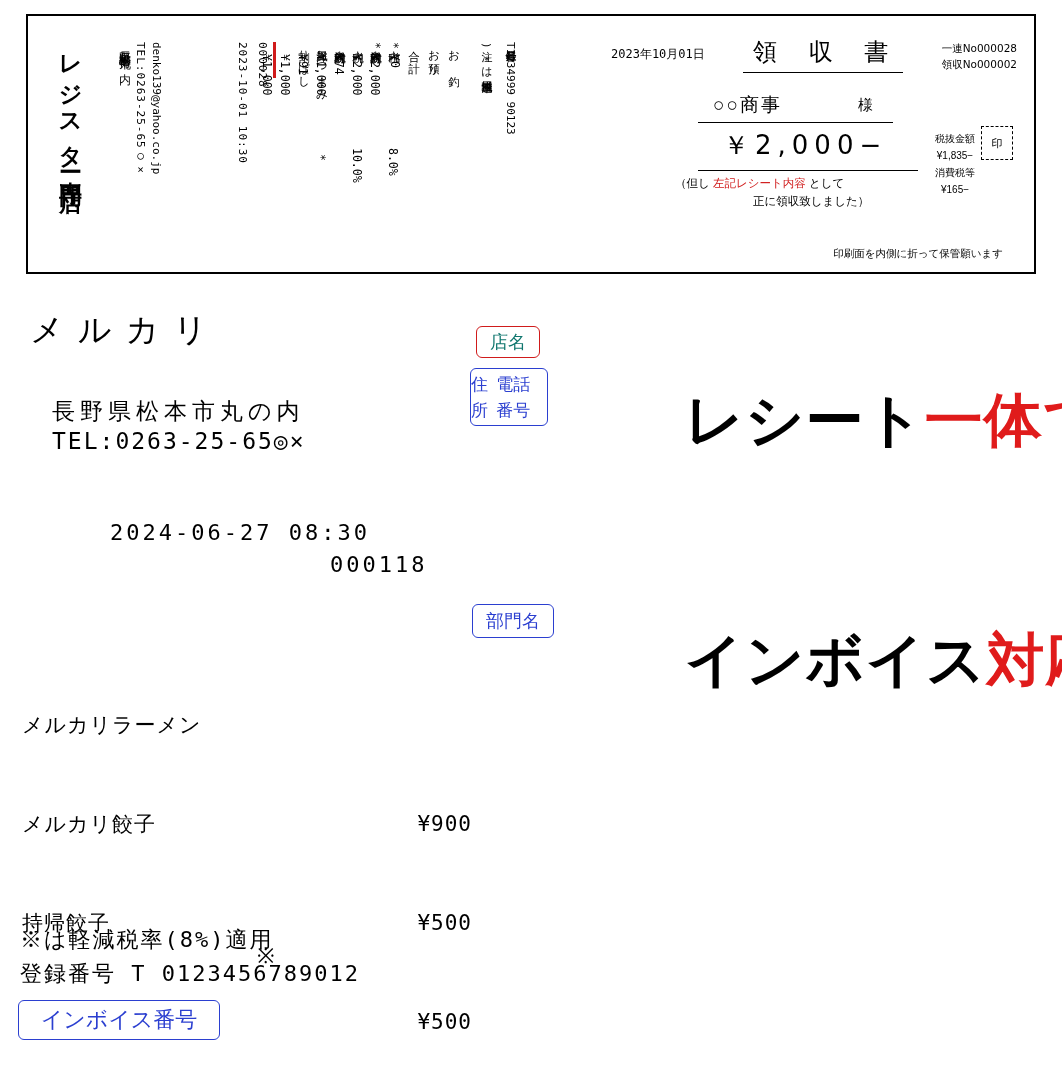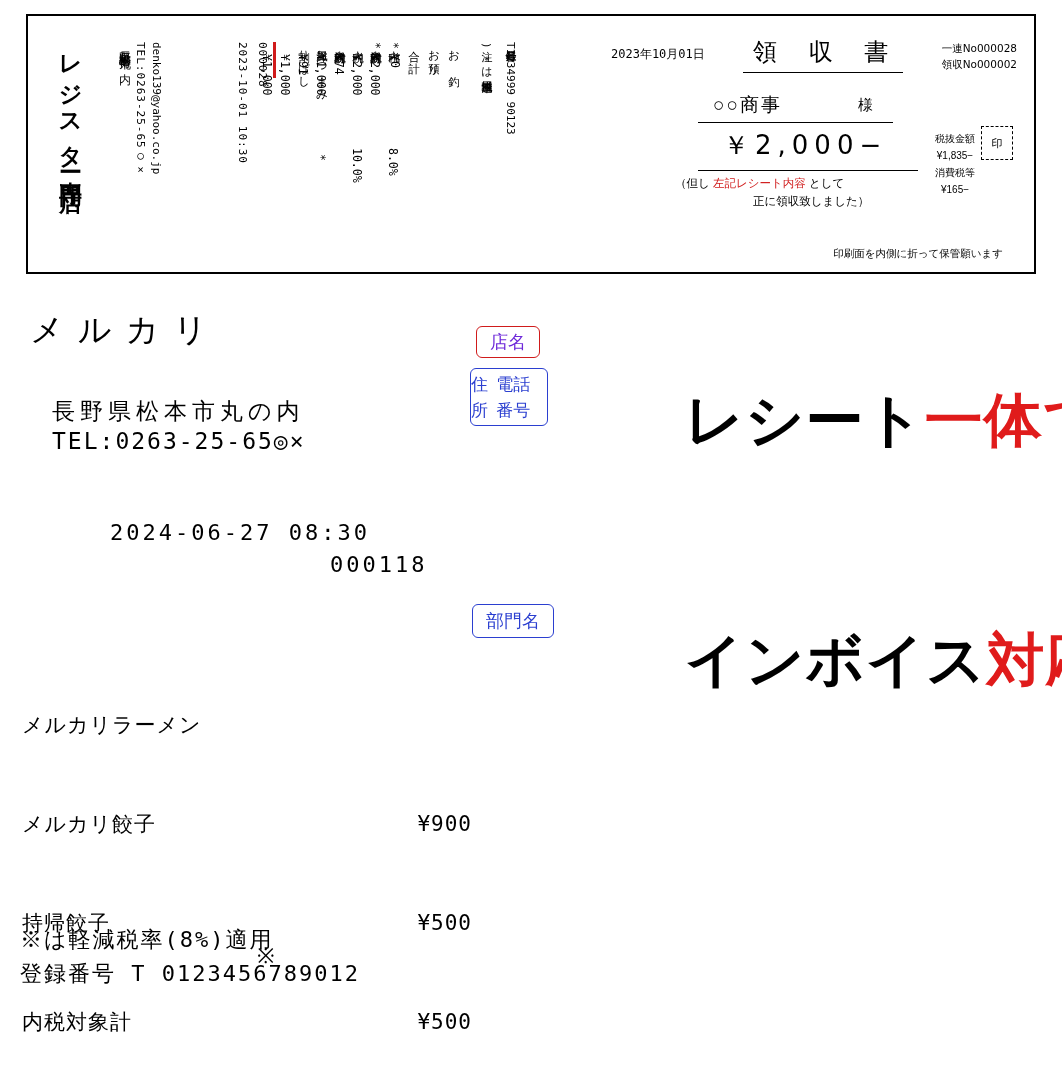--- a/index.html
+++ b/index.html
@@ -54,21 +54,21 @@
   .line .nm{position:absolute;left:0;letter-spacing:1px;}
   .line .mk{position:absolute;left:235px;}
   .line .pr{position:absolute;right:0;letter-spacing:1px;text-align:right;}
   .line .rt{position:absolute;left:232px;letter-spacing:1px;}
 
   #note-reduced{position:absolute;left:20px;top:637px;font-size:22px;letter-spacing:2px;}
   #note-invoice{position:absolute;left:20px;top:671px;font-size:22px;letter-spacing:2px;}
 
   
   .callout{position:absolute;border:1.5px solid #2b3fd0;color:#2b3fd0;border-radius:6px;background:#fff;font-family:"DejaVu Sans",sans-serif;display:flex;align-items:center;justify-content:center;}
-  .callout.red{border-color:#d01b1b;color:#6d28d9;}
+  .callout.red{border-color:#d01b1b;color:#0f766e;}
   #co-shopname{left:476px;top:38px;width:62px;height:30px;font-size:18px;}
   #co-addr{left:470px;top:80px;width:76px;height:56px;font-size:17px;flex-direction:row;line-height:26px;}
   #co-dept{left:472px;top:316px;width:80px;height:32px;font-size:18px;}
   #co-invoice{left:18px;top:712px;width:200px;height:38px;font-size:22px;}
 
   
   #headline{position:absolute;left:600px;top:300px;width:455px;font-family:"DejaVu Sans",sans-serif;font-weight:700;font-size:58px;line-height:80px;letter-spacing:1px;}
   #headline .red{color:#e01b1b;}
   #headline div{white-space:pre;}
 </style>
@@ -188,20 +188,21 @@
 
   <div id="note-reduced" class="rcpt">※は軽減税率(8%)適用</div>
   <div id="note-invoice" class="rcpt">登録番号 T 0123456789012</div>
 
   <div class="callout red" id="co-shopname">店名</div>
   <div class="callout" id="co-addr">
     <span>住所</span>
     <span>電話番号</span>
   </div>
   <div class="callout" id="co-dept">部門名</div>
+  <div class="callout" id="co-invoice">インボイス番号</div>
 </div>
 
 <div id="headline">
   <div>
     <span>レシート</span><span class="red">一体で</span>
   </div>
   <div>
     <span>インボイス</span><span class="red">対応</span>
   </div>
   <div>

